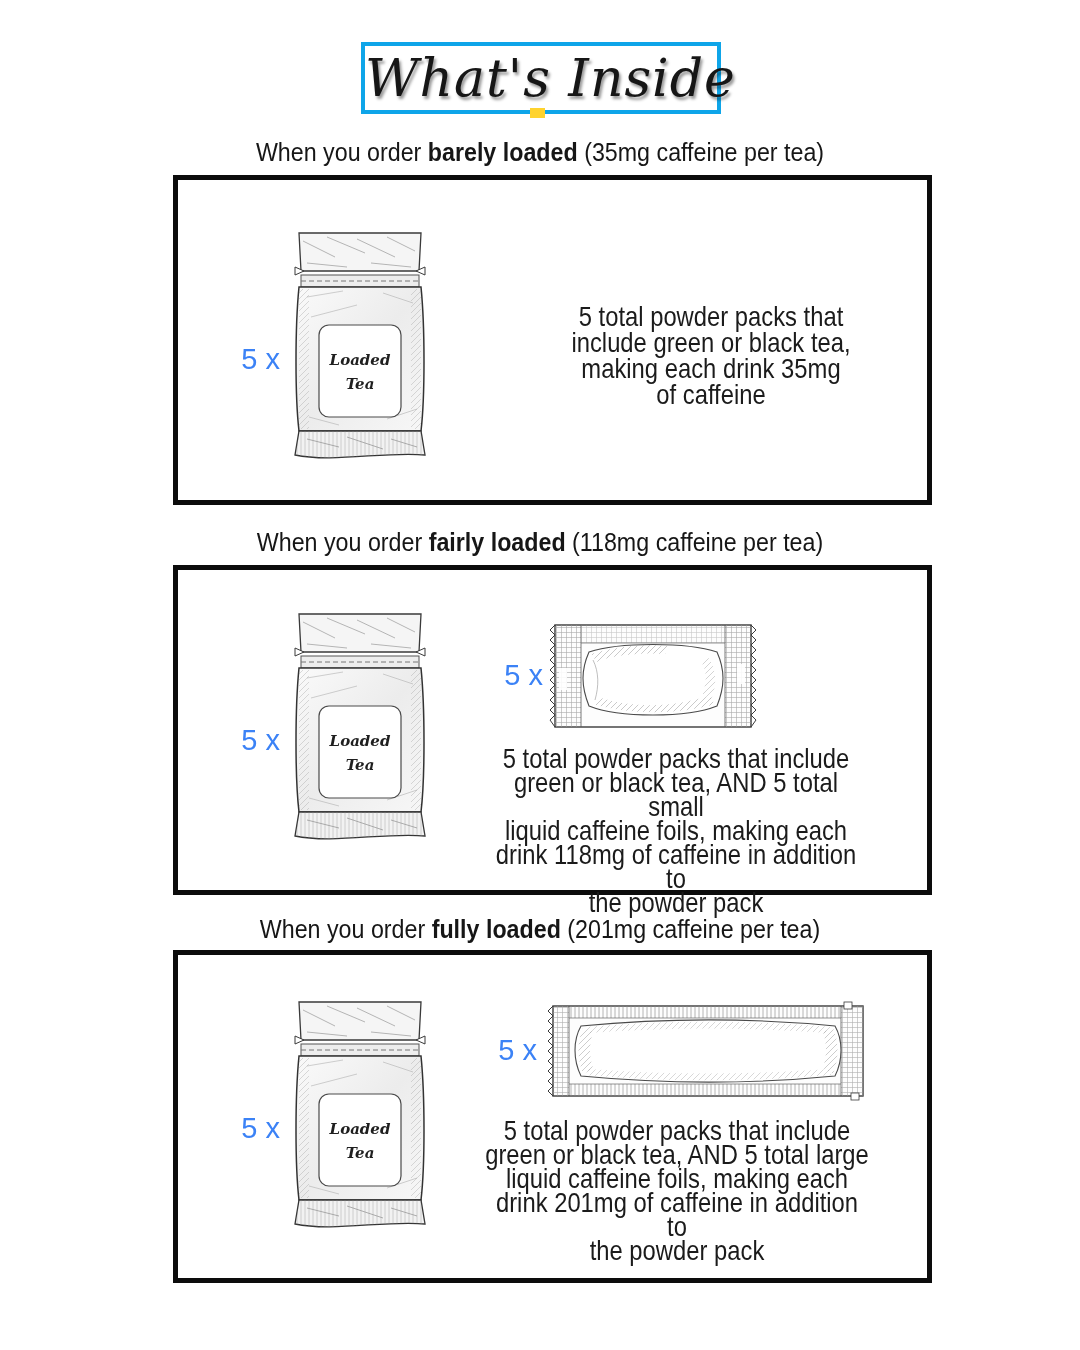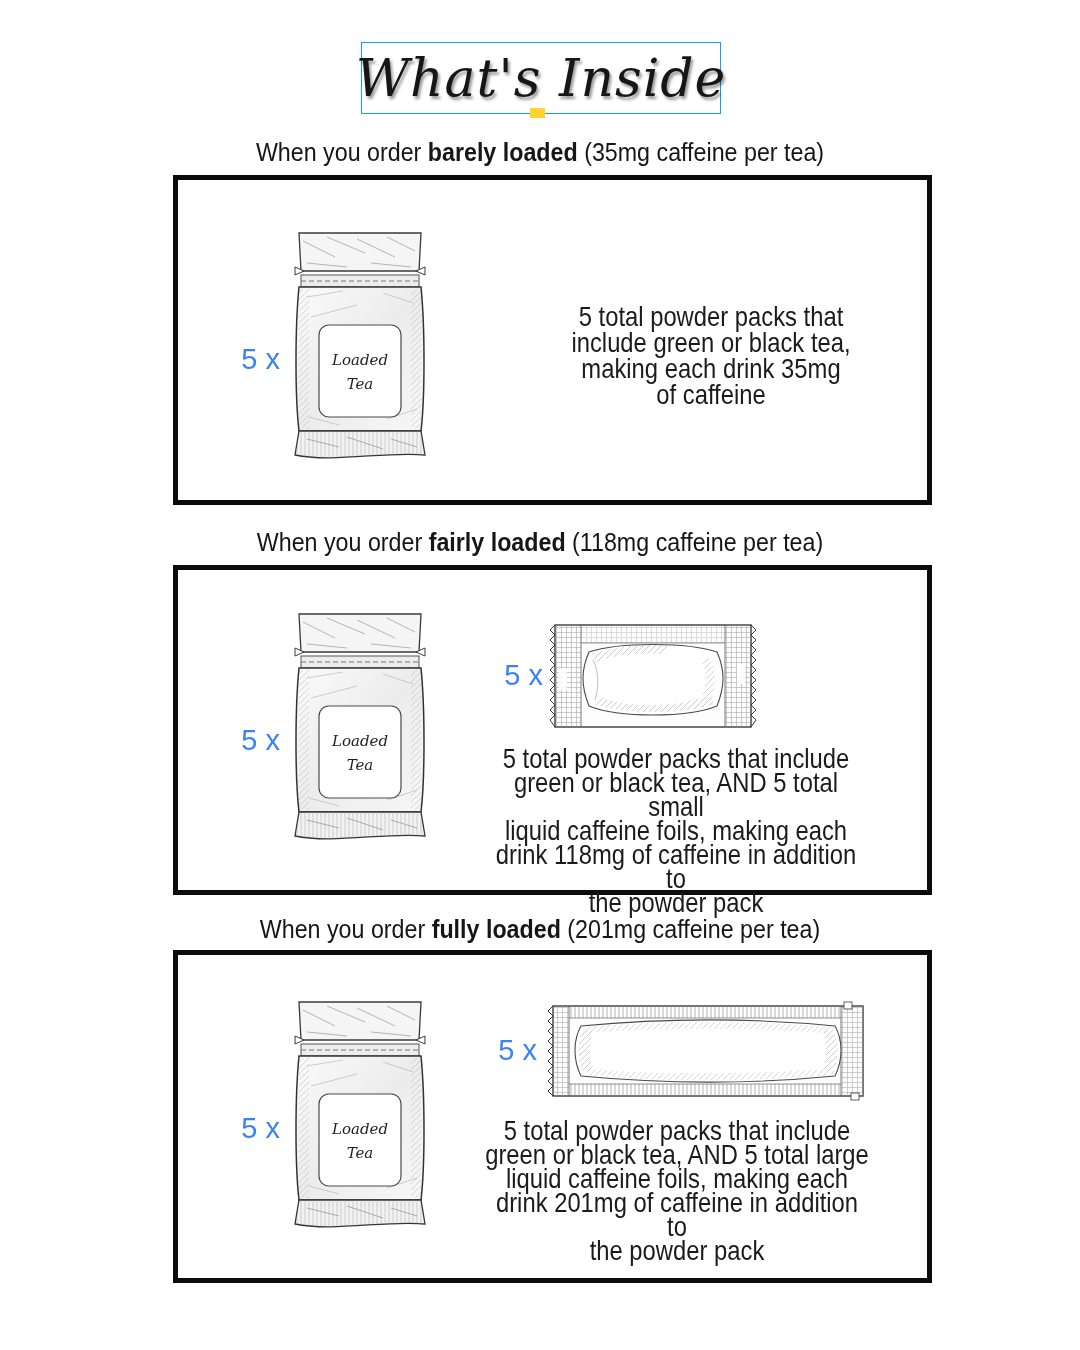--- a/index.html
+++ b/index.html
@@ -13,22 +13,22 @@
     color: #1b1b1b;
     overflow: hidden;
     margin: 0 auto;
   }
 
   
   .title-frame {
     position: absolute;
     left: 361px; top: 42px;
     width: 360px; height: 72px;
-    border: 1px solid #0ea5e9;
-    display: flex; align-items: center; justify-content: center;
+    border: 4px solid #0ea5e9;
+    display: flex; align-items: center; justify-content: flex-start;
   }
   .title-text {
     font-family: "DejaVu Serif", serif;
     font-style: italic;
     font-size: 52px;
     letter-spacing: 1px;
     color: #161616;
     text-shadow: 2px 3px 3px rgba(0,0,0,0.40);
     white-space: nowrap;
   }
@@ -75,21 +75,21 @@
     text-align: right;
     color: #3b82f6;
   }
   #count-pouch-1 { left: 205px; top: 342px; }
   #count-pouch-2 { left: 205px; top: 723px; }
   #count-pouch-3 { left: 205px; top: 1111px; }
   #count-foil-2  { left: 468px; top: 658px; }
   #count-foil-3  { left: 462px; top: 1033px; }
 
   
-  .pouch-illus { position: absolute; width: 146px; height: 238px; }
+  .pouch-illus { position: absolute; width: 146px; height: 238px; font-weight: bold; }
   #pouch-1 { left: 287px; top: 227px; }
   #pouch-2 { left: 287px; top: 608px; }
   #pouch-3 { left: 287px; top: 996px; }
   .foil-illus  { position: absolute; left: 549px; top: 620px; width: 208px; height: 112px; }
   .stick-illus { position: absolute; left: 545px; top: 1000px; width: 328px; height: 102px; }
   .pouch-label-text {
     font-family: "DejaVu Serif", serif;
     font-style: italic;
     font-size: 15px;
     fill: #1f1f1f;

